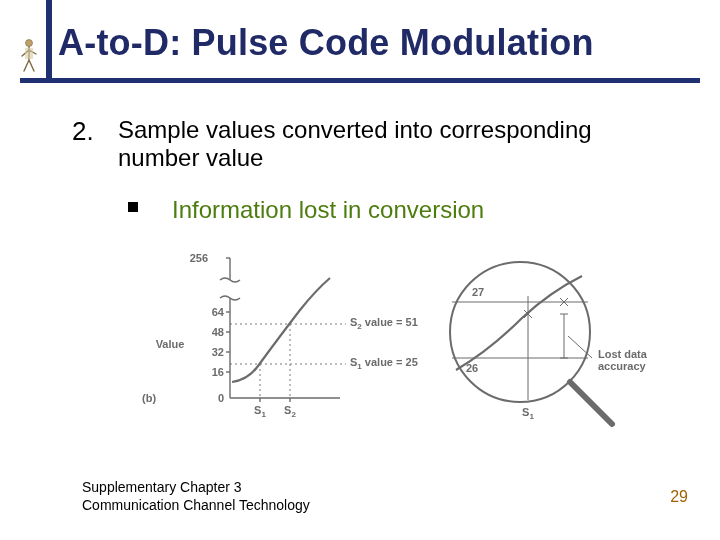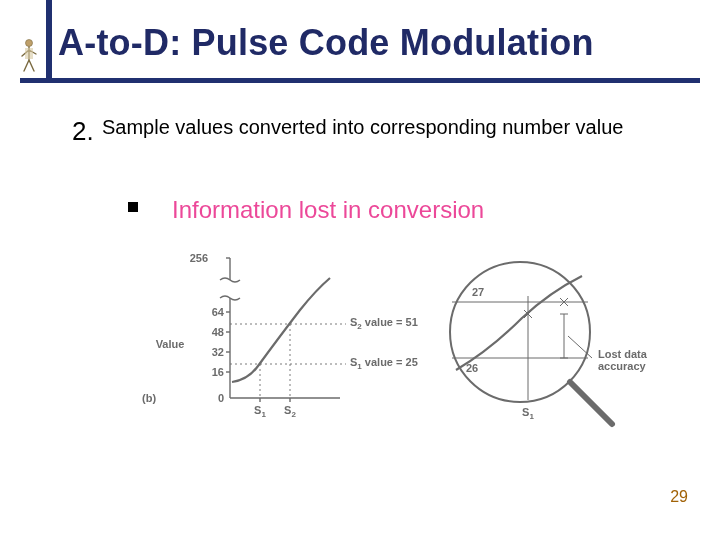--- a/index.html
+++ b/index.html
@@ -54,41 +54,41 @@
   }
   .list-num {
     position: absolute;
     left: 72px;
     top: 116px;
     font-size: 26px;
     color: #000;
   }
   .list-text {
     position: absolute;
-    left: 102px;
+    left: 118px;
     top: 116px;
     width: 540px;
-    font-size: 20px;
+    font-size: 24px;
     color: #000;
     line-height: 1.18;
   }
   .sub-bullet-mark {
     position: absolute;
     left: 128px;
     top: 202px;
     width: 10px;
     height: 10px;
     background: #000;
   }
   .sub-bullet-text {
     position: absolute;
     left: 172px;
     top: 196px;
     font-size: 24px;
-    color: #ec4899;
+    color: #4d7c0f;
   }
   .figure {
     position: absolute;
     left: 130px;
     top: 240px;
     width: 520px;
     height: 210px;
     font-weight: bold;
   }
   .figure svg { width: 520px; height: 210px; }
@@ -209,15 +209,19 @@
         <line x1="438" y1="96" x2="462" y2="118"></line>
       </g>
 
       <text class="fig-label" x="342" y="56">27</text>
       <text class="fig-label" x="336" y="132">26</text>
       <text class="fig-label" x="398" y="176" text-anchor="middle"><tspan>S</tspan><tspan dy="3" font-size="8">1</tspan></text>
       <text class="fig-label" x="468" y="118"><tspan>Lost data</tspan><tspan x="468" dy="12">accuracy</tspan></text>
     </svg>
   </div>
 
+  <div class="footer-left">
+    <span>Supplementary Chapter 3</span><br>
+    <span>Communication Channel Technology</span>
+  </div>
   <div class="footer-right">29</div>
 
 </div>
 
 </body></html>

